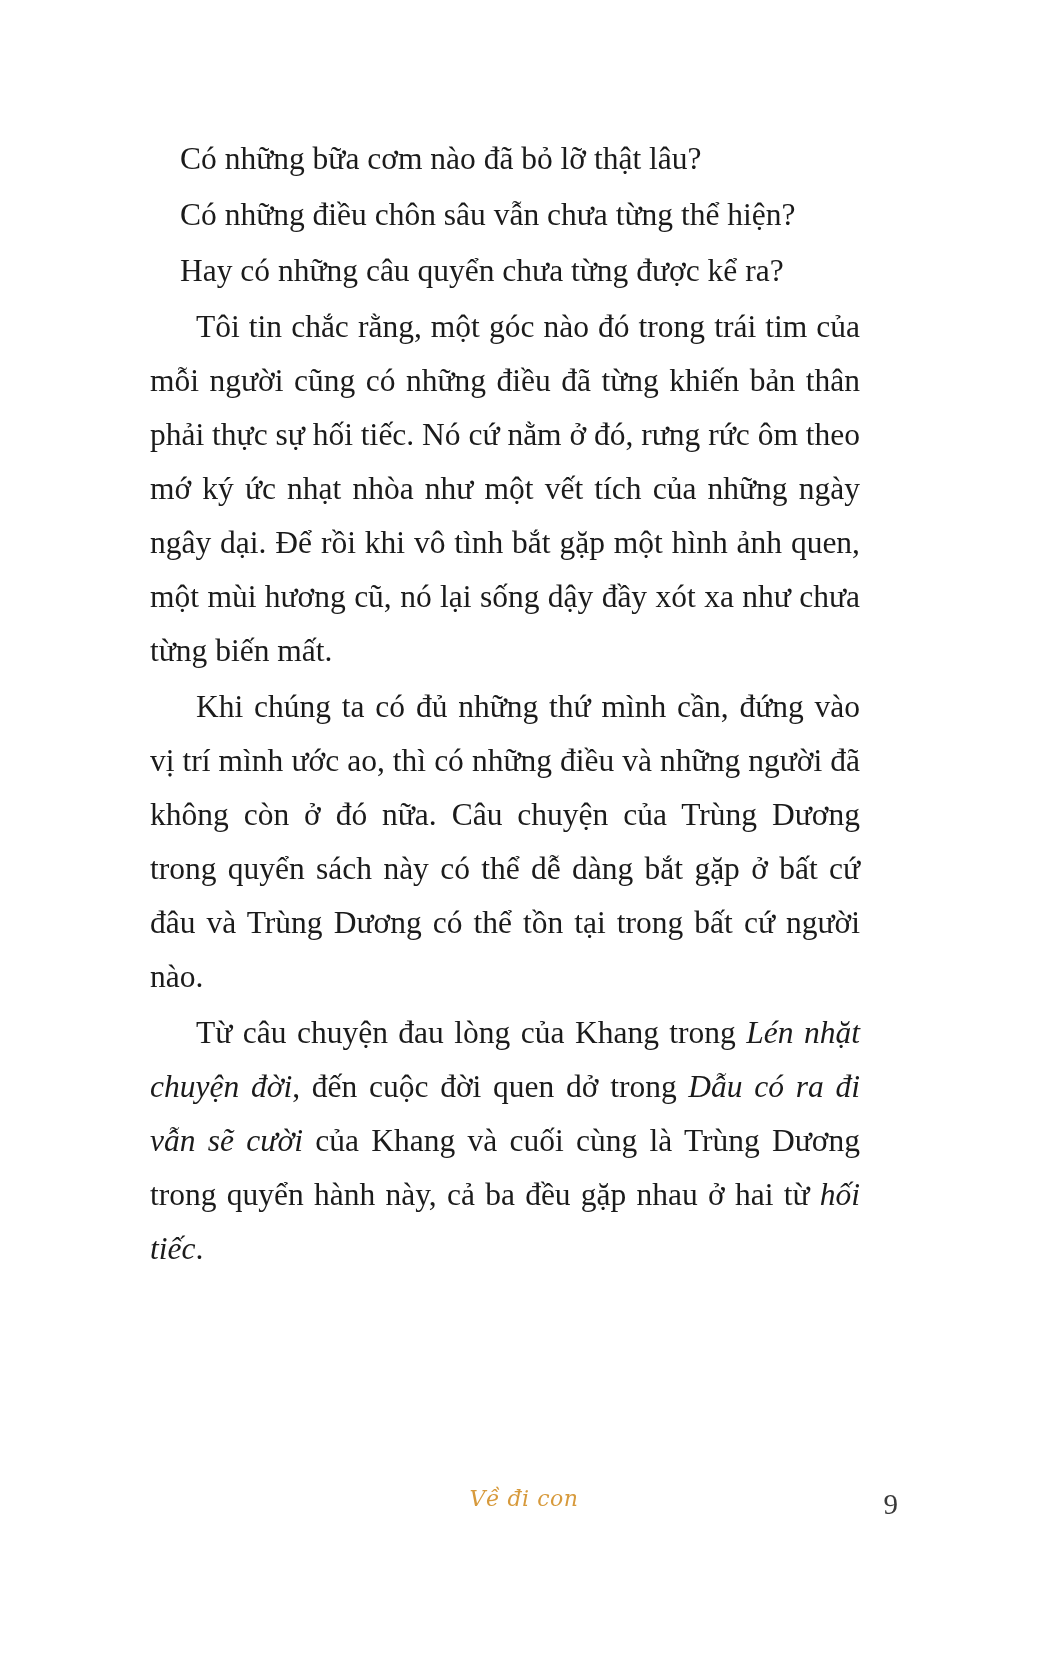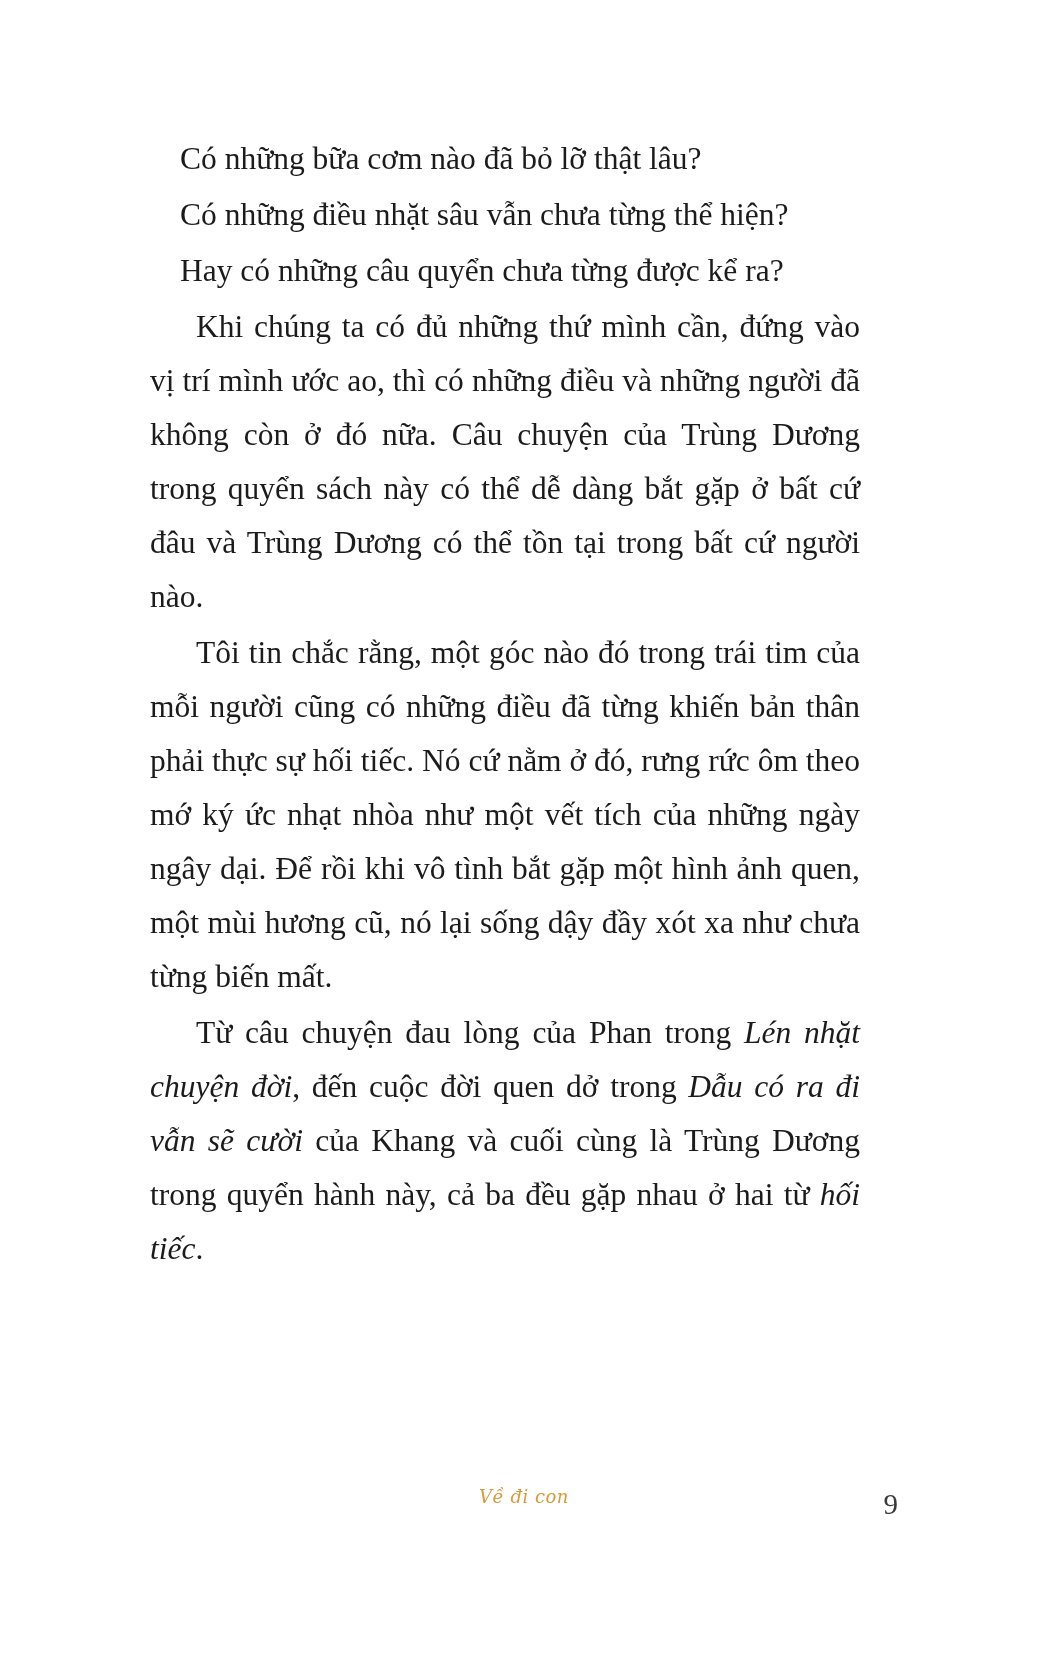--- a/index.html
+++ b/index.html
@@ -50,49 +50,49 @@
     top: 1482px;
     height: 40px;
   }
   .book-title {
     position: absolute;
     left: 0;
     right: 0;
     text-align: center;
     font-family: "DejaVu Serif", "Liberation Serif", serif;
     font-style: italic;
-    font-size: 18px;
+    font-size: 22px;
     color: #d79a3c;
     letter-spacing: 0.5px;
   }
   .page-number {
     position: absolute;
     right: 0;
     top: 2px;
     font-family: "Liberation Serif", "DejaVu Serif", serif;
     font-size: 29px;
     color: #3a3a3a;
   }
 </style>
 </head>
 <body>
 
 <div class="page">
 
   <div class="content">
 
     <p class="para question">Có những bữa cơm nào đã bỏ lỡ thật lâu?</p>
-    <p class="para question">Có những điều nhặt sâu vẫn chưa từng thể hiện?</p>
+    <p class="para question">Có những điều chôn sâu vẫn chưa từng thể hiện?</p>
     <p class="para question">Hay có những câu quyển chưa từng được kể ra?</p>
 
+    <p class="para body-para">Tôi tin chắc rằng, một góc nào đó trong trái tim của mỗi người cũng có những điều đã từng khiến bản thân phải thực sự hối tiếc. Nó cứ nằm ở đó, rưng rức ôm theo mớ ký ức nhạt nhòa như một vết tích của những ngày ngây dại. Để rồi khi vô tình bắt gặp một hình ảnh quen, một mùi hương cũ, nó lại sống dậy đầy xót xa như chưa từng biến mất.</p>
     <p class="para body-para">Khi chúng ta có đủ những thứ mình cần, đứng vào vị trí mình ước ao, thì có những điều và những người đã không còn ở đó nữa. Câu chuyện của Trùng Dương trong quyển sách này có thể dễ dàng bắt gặp ở bất cứ đâu và Trùng Dương có thể tồn tại trong bất cứ người nào.</p>
-    <p class="para body-para">Tôi tin chắc rằng, một góc nào đó trong trái tim của mỗi người cũng có những điều đã từng khiến bản thân phải thực sự hối tiếc. Nó cứ nằm ở đó, rưng rức ôm theo mớ ký ức nhạt nhòa như một vết tích của những ngày ngây dại. Để rồi khi vô tình bắt gặp một hình ảnh quen, một mùi hương cũ, nó lại sống dậy đầy xót xa như chưa từng biến mất.</p>
 
     <p class="para body-para">
-      <span>Từ câu chuyện đau lòng của Phan trong </span><em>Lén nhặt chuyện đời</em><span>, đến cuộc đời quen dở trong </span><em>Dẫu có ra đi vẫn sẽ cười</em><span> của Khang và cuối cùng là Trùng Dương trong quyển hành này, cả ba đều gặp nhau ở hai từ </span><em>hối tiếc</em><span>.</span>
+      <span>Từ câu chuyện đau lòng của Khang trong </span><em>Lén nhặt chuyện đời</em><span>, đến cuộc đời quen dở trong </span><em>Dẫu có ra đi vẫn sẽ cười</em><span> của Khang và cuối cùng là Trùng Dương trong quyển hành này, cả ba đều gặp nhau ở hai từ </span><em>hối tiếc</em><span>.</span>
     </p>
 
   </div>
 
   <div class="footer">
     <div class="book-title">Về đi con</div>
     <div class="page-number">9</div>
   </div>
 
 </div>

